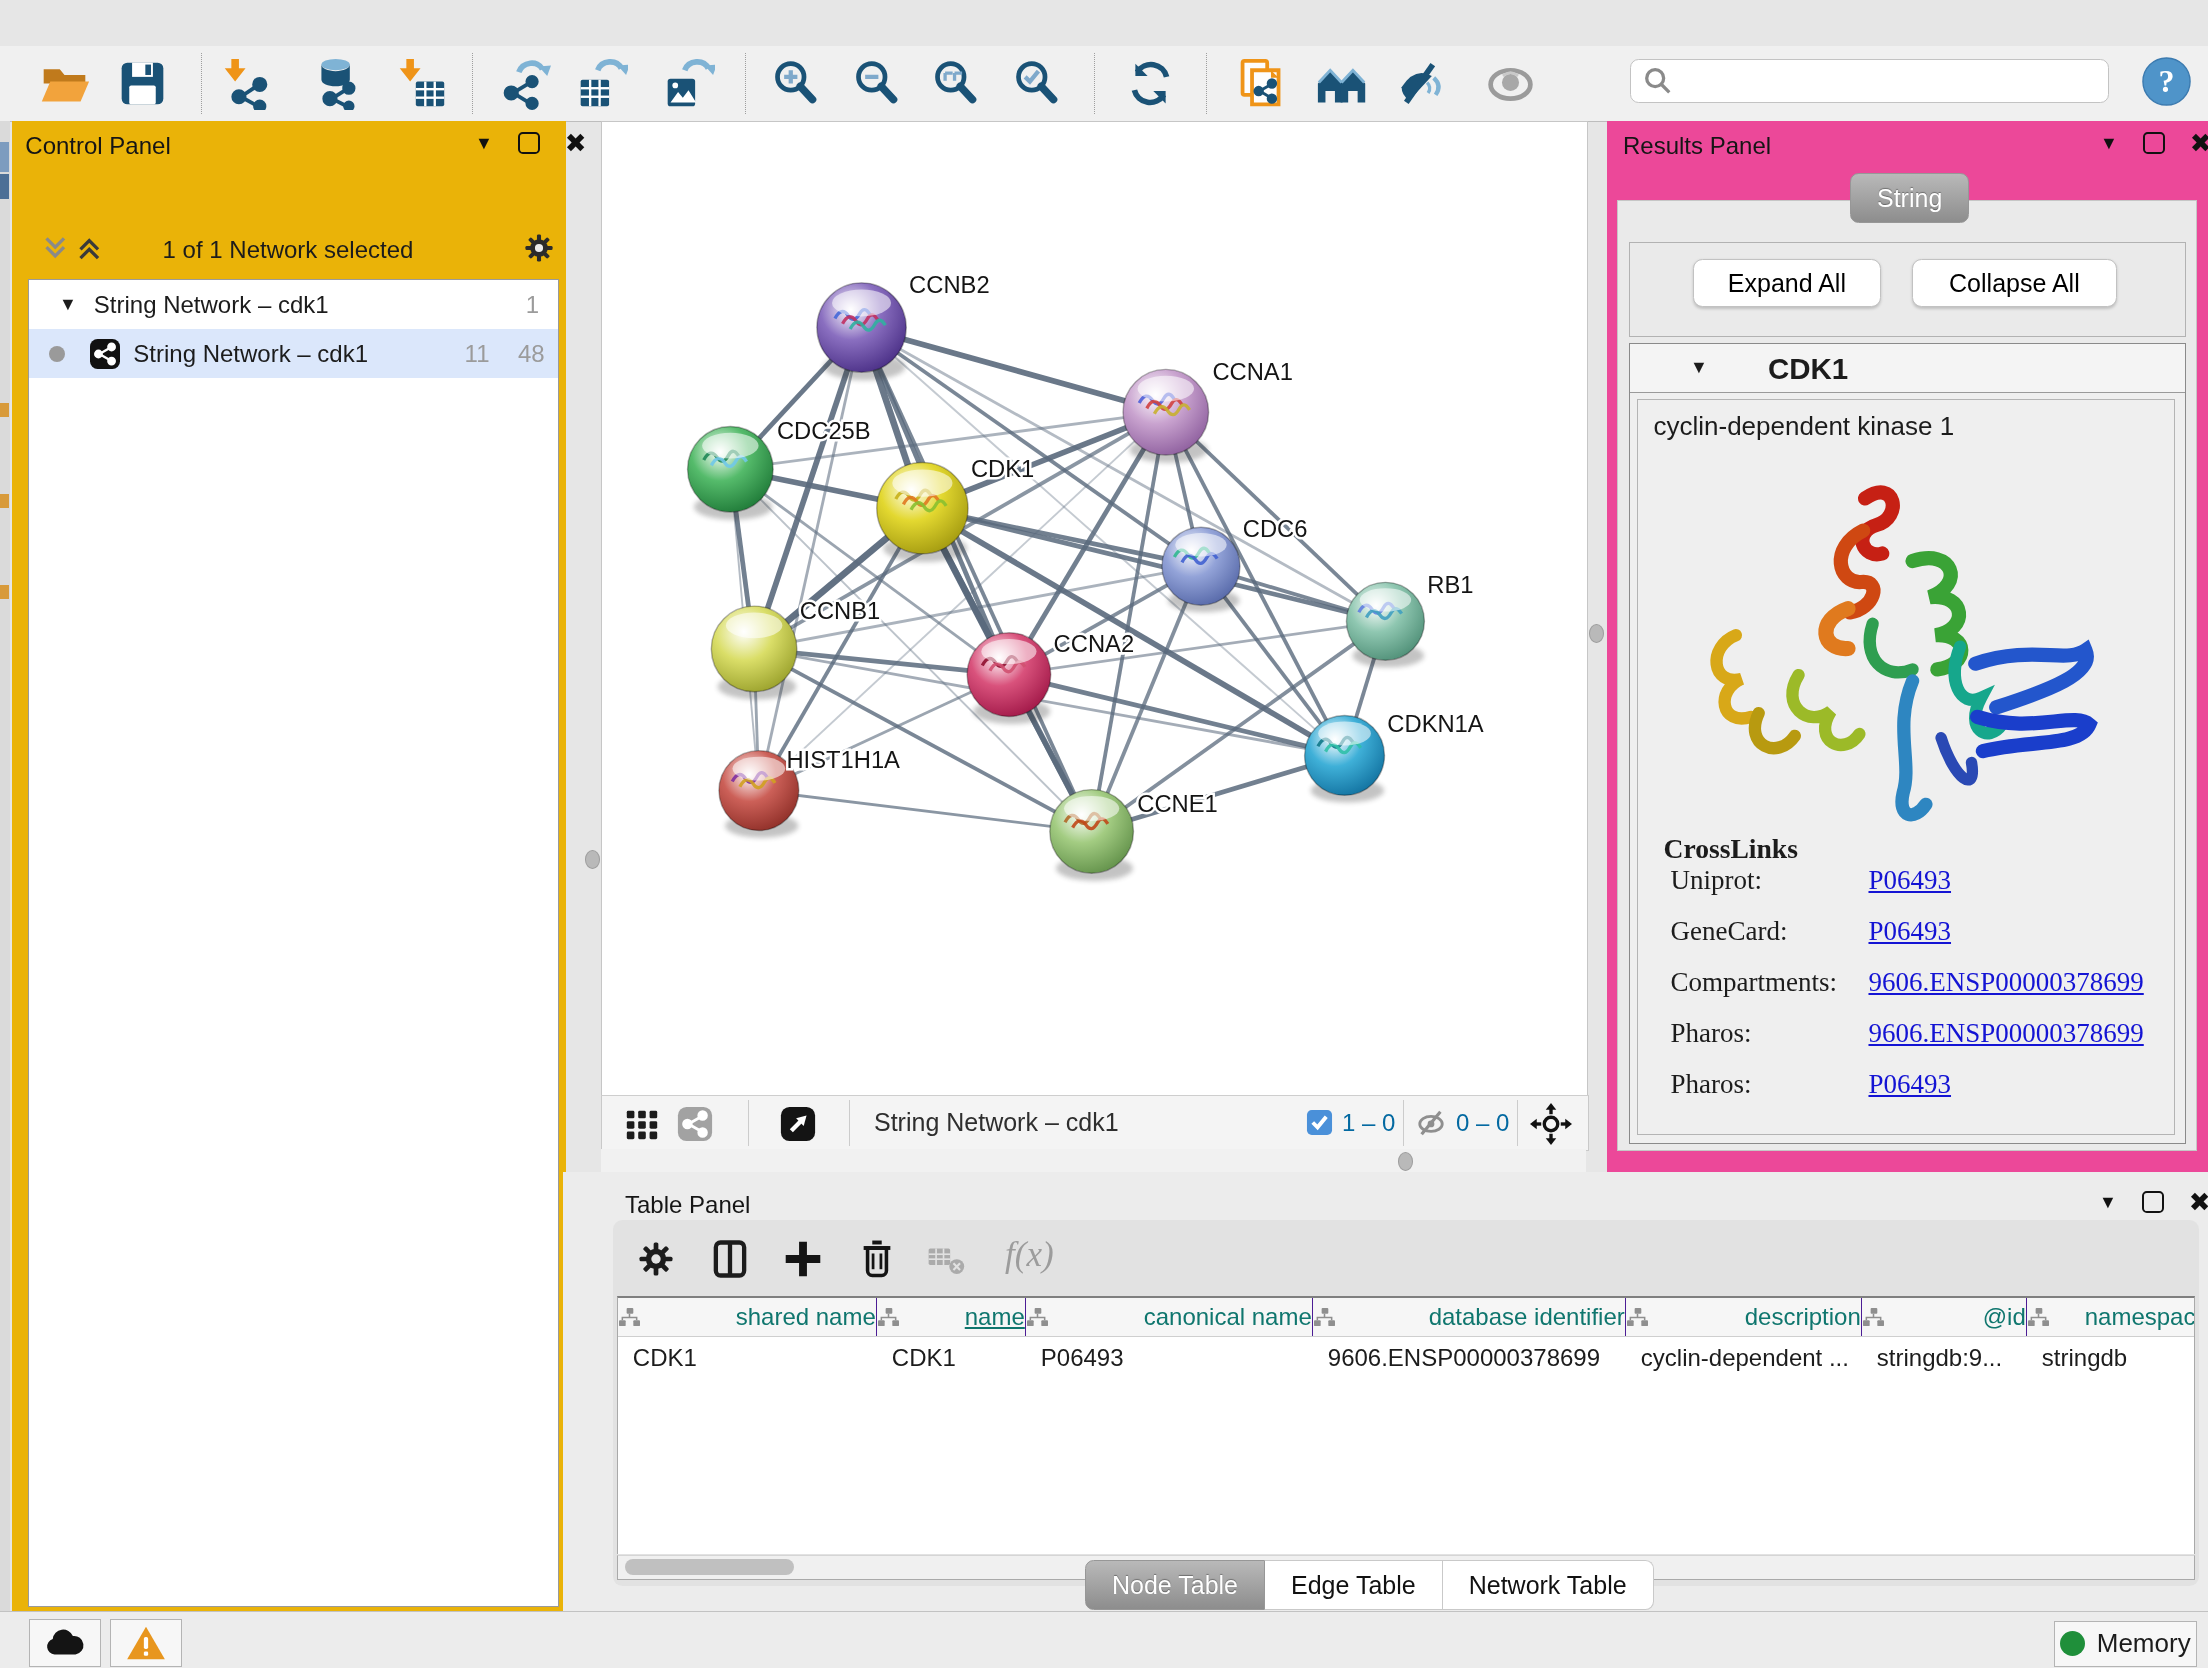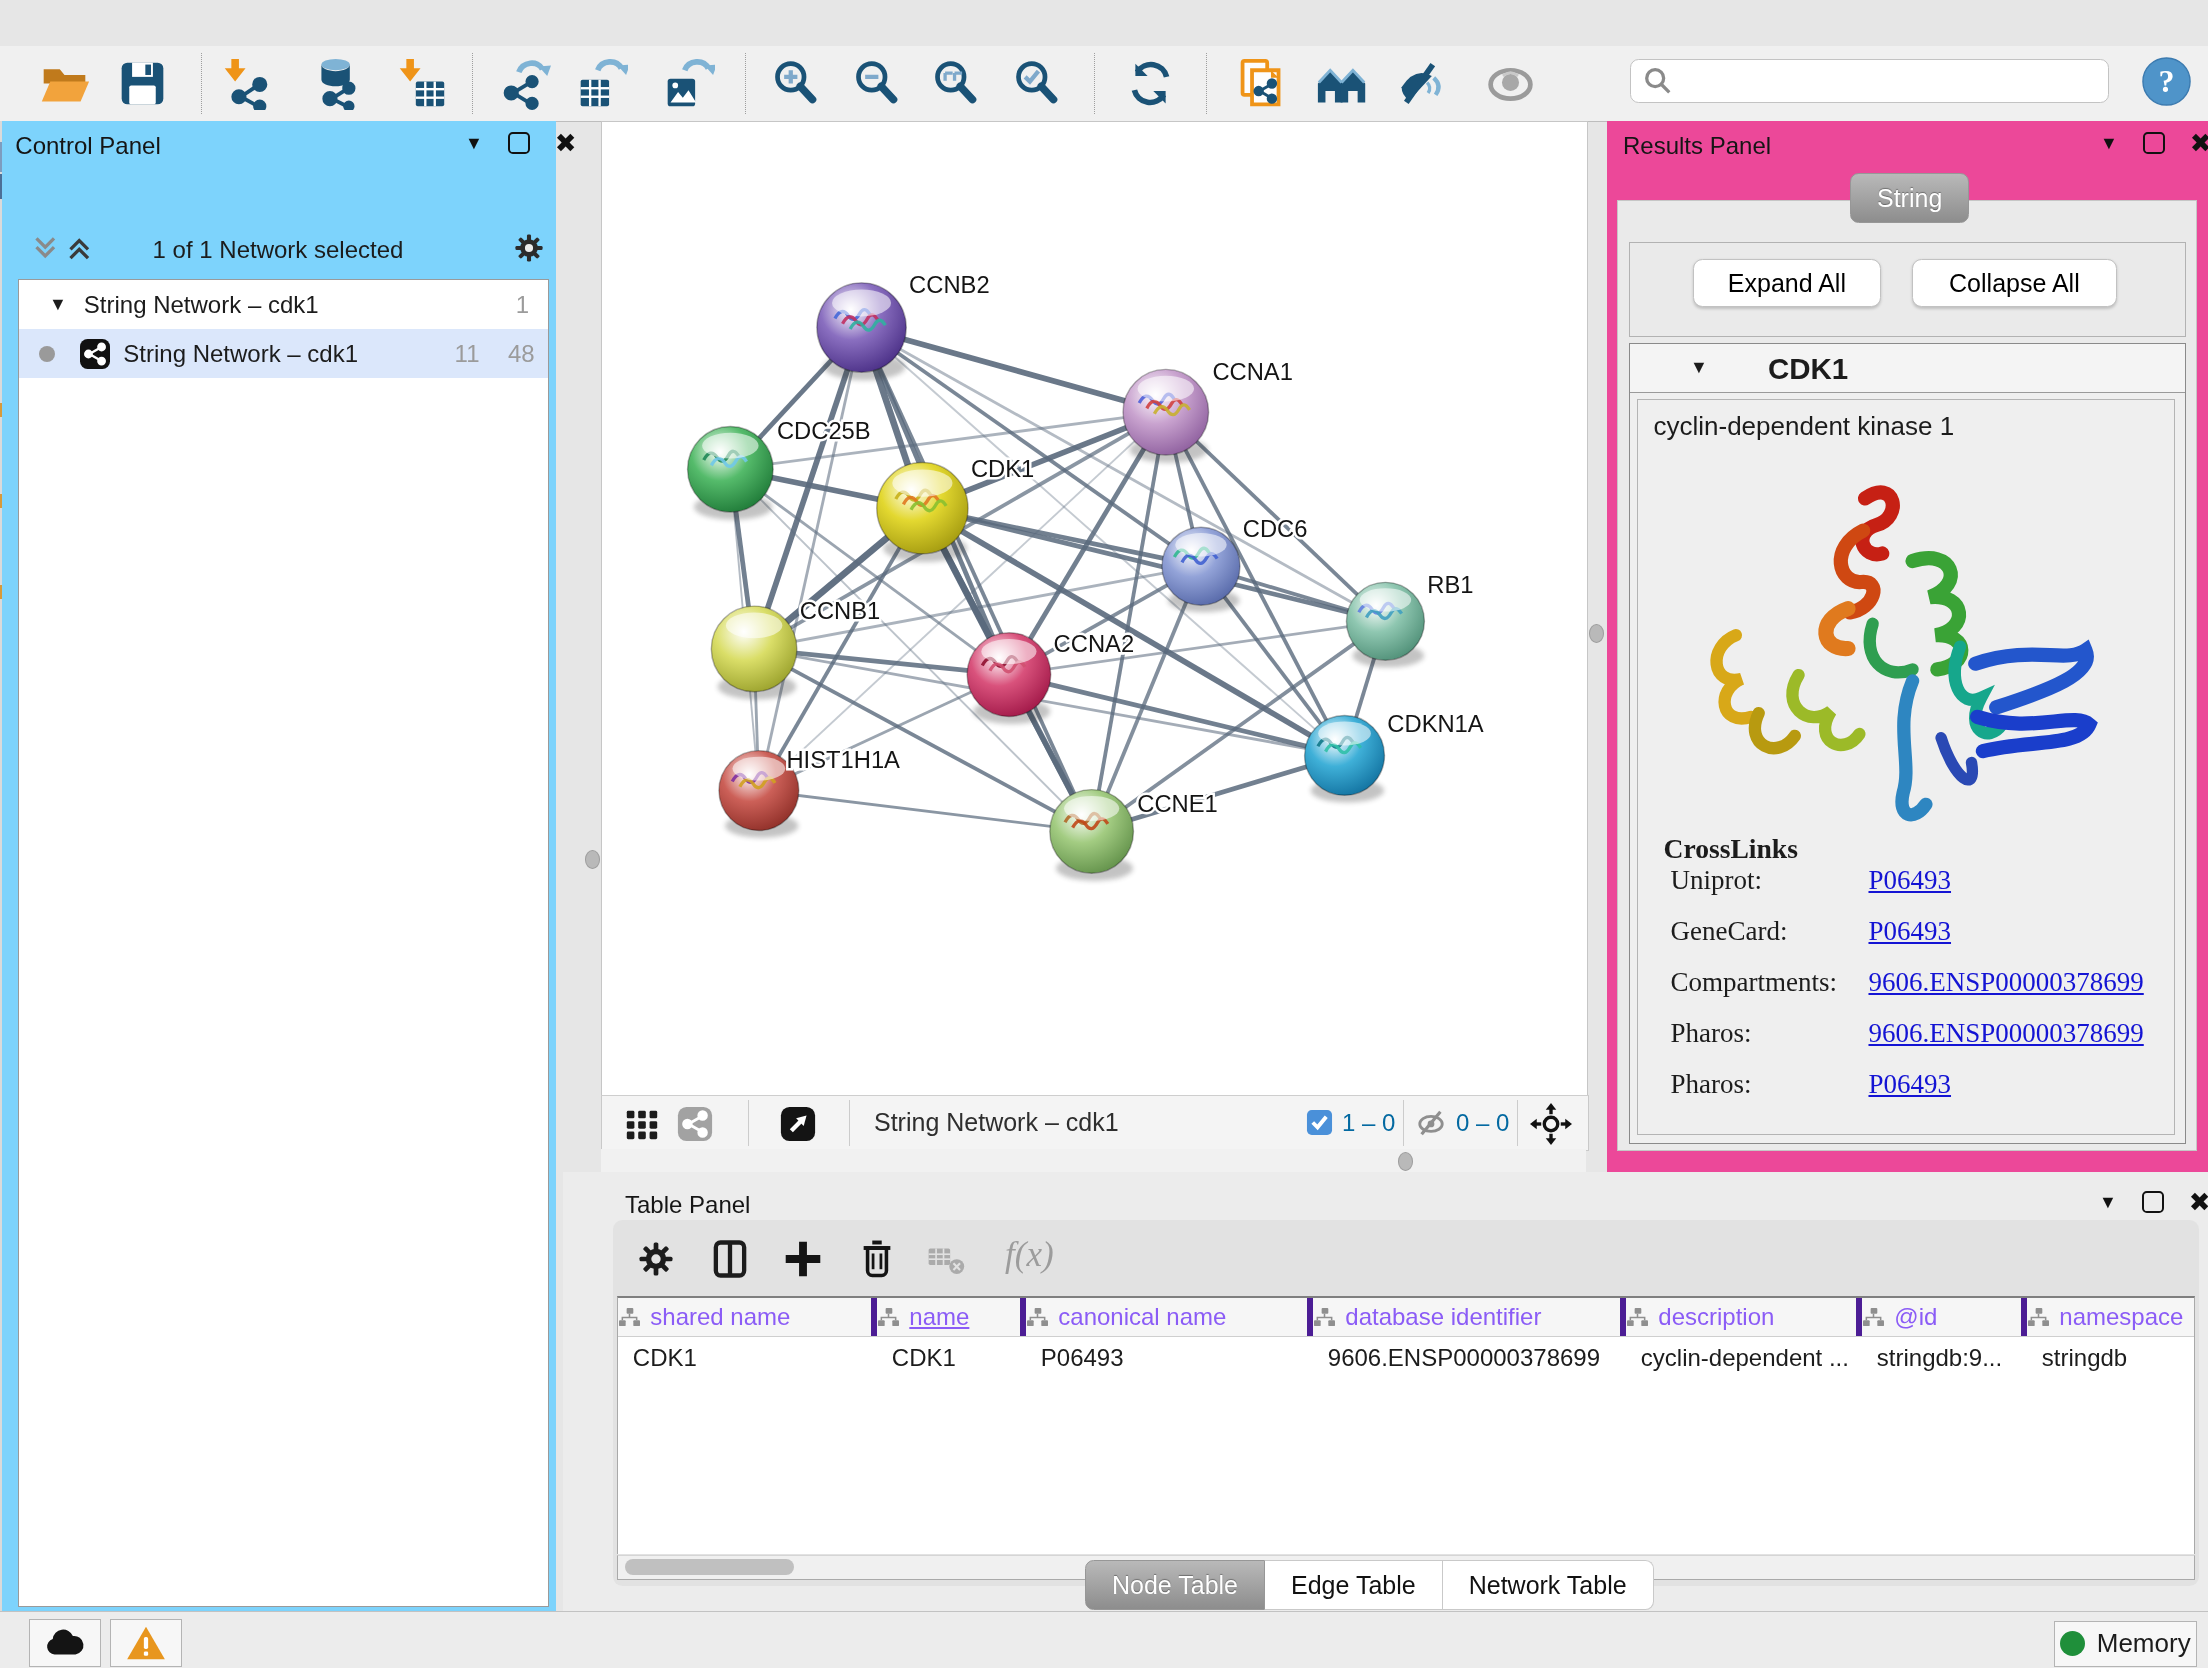--- a/index.html
+++ b/index.html
@@ -36,21 +36,21 @@
 
   .tab{height:48px;line-height:48px;padding:0 26px;font-size:25px;background:#fff;
     border:1px solid #c9c9c9;border-left:none;color:#111;}
   .tab:first-child{border-left:1px solid #c9c9c9;border-radius:8.6px 0 0 8.6px;}
   .tab:last-child{border-radius:0 8.6px 8.6px 0;}
   .tab.active{background:linear-gradient(#b9b9b9,#8d8d8d);color:#fff;
     text-shadow:0 -1px 1px rgba(0,0,0,.35);border-color:#979797;}
   .tabrow{display:flex;}
 
   
-  #control-panel{left:2px;top:121px;width:554px;height:1490px;background:#7dd3fc;text-decoration:underline;}
+  #control-panel{left:12px;top:121px;width:554px;height:1490px;background:#eab308;text-decoration:underline;}
   #cp-list{left:16px;top:158px;width:529px;height:1326px;background:#fff;border:1.9px solid #9a9a9a;}
   .tree-row{position:relative;height:49px;display:flex;align-items:center;font-size:24px;}
   .tree-row.selected{background:#dbe7fb;}
   .tree-tri{font-size:18px;margin:0 17px 0 30px;}
   .gray-dot{width:16px;height:16px;border-radius:50%;background:#9a9a9a;margin:0 25px 0 20px;}
   .share-badge{width:30px;height:30px;border-radius:7.6px;background:#111;margin-right:13.3px;flex:none;}
   .share-badge svg{width:30px;height:30px;display:block;}
   .num{color:#9b9b9b;}
 
   
@@ -84,22 +84,22 @@
   
   #table-panel{left:563px;top:1172px;width:1645px;height:439px;background:#ececec;}
   #tp-container{left:50px;top:48px;width:1586px;height:366px;background:#e2e2e2;border-radius:9.5px;}
   .tpicon{position:absolute;top:17px;width:44px;height:44px;}
   .tpicon svg{width:44px;height:44px;display:block;}
   #fx-label{position:absolute;top:15px;font-family:"Liberation Serif","DejaVu Serif",serif;
      font-style:italic;font-size:35px;color:#9c9c9c;}
   #tp-table{left:3.8px;top:76px;width:1576px;height:256px;background:#fff;border-top:2.9px solid #7f7f7f;
      border-left:1px solid #a9a9a9;border-right:1px solid #a9a9a9;overflow:hidden;}
   #tp-head{display:flex;height:38px;background:#f6f6f6;border-bottom:1px solid #cfcfcf;}
-  .th{display:flex;align-items:center;justify-content:flex-start;gap:9.5px;font-size:24px;color:#8b5cf6;
-     border-right:6px solid #4c1d95;box-sizing:border-box;flex:none;overflow:hidden;white-space:nowrap;}
+  .th{display:flex;align-items:center;justify-content:space-between;gap:9.5px;font-size:24px;color:#0f766e;
+     border-right:1px solid #4c1d95;box-sizing:border-box;flex:none;overflow:hidden;white-space:nowrap;}
   .th svg{width:23px;height:21px;flex:none;}
   .tr{display:flex;height:42px;}
   .td{display:flex;align-items:center;padding-left:15px;font-size:24px;box-sizing:border-box;
      flex:none;overflow:hidden;white-space:nowrap;}
   #tp-hscroll{left:3.8px;top:335px;width:1576px;height:23px;background:#f0f0f0;border:1px solid #a9a9a9;
      border-top:1px solid #d5d5d5;}
   #tp-thumb{left:7.6px;top:2.9px;width:169px;height:16px;background:#c0c0c0;border-radius:8.6px;}
   #tp-tabs{left:522px;top:388px;}
 
   

